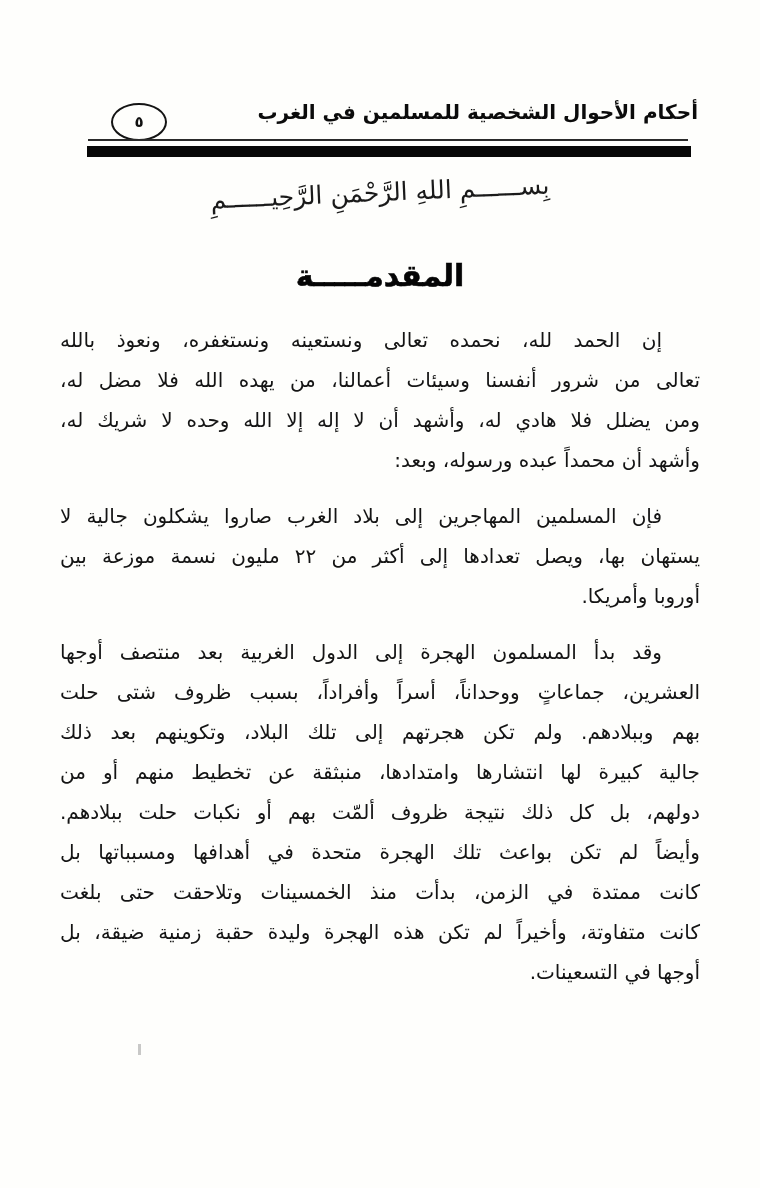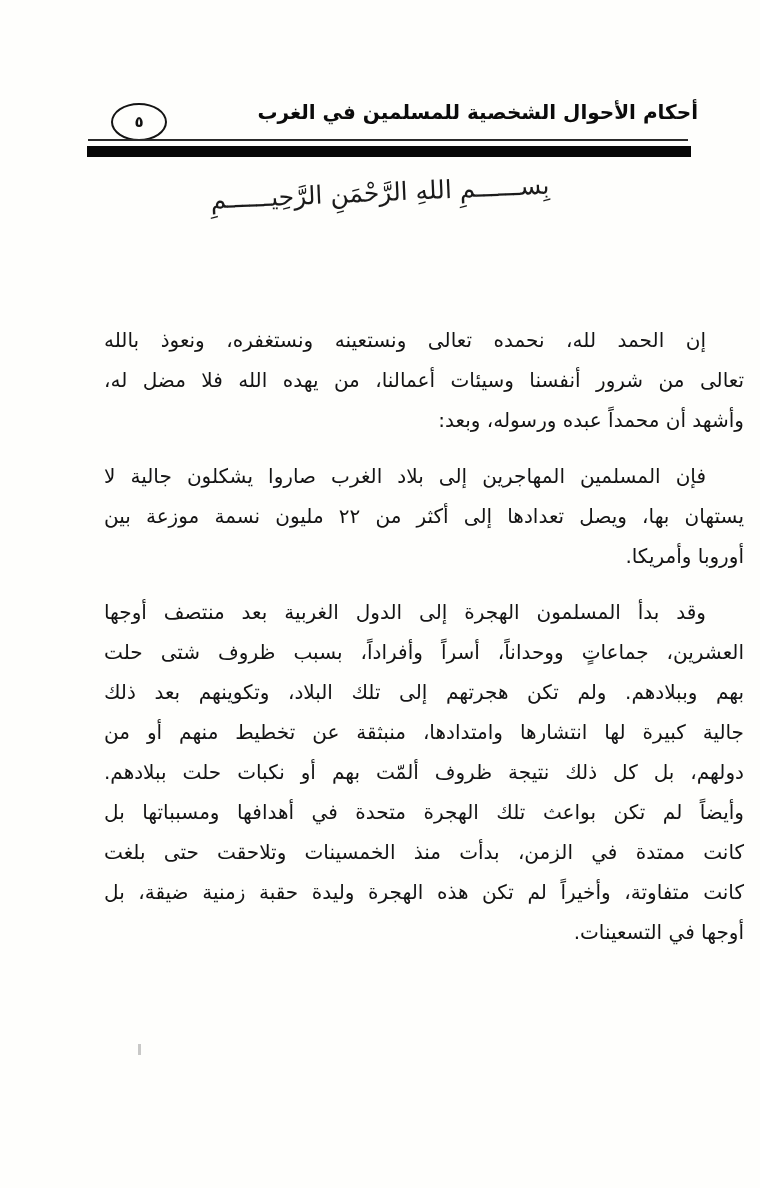--- a/index.html
+++ b/index.html
@@ -67,21 +67,20 @@
     color:#050505;
     -webkit-text-stroke:0.6px #050505;
   }
   
   .body-text{
     position:absolute;
     top:320px;left:60px;
     width:640px;
     font-size:20px;
     color:#141414;
-    margin-left:44px;
   }
   .para{
     margin:0 0 16px 0;
     padding:0;
   }
   .line{
     display:block;
     direction:rtl;
     line-height:40px;
     text-align:justify;
@@ -108,26 +107,28 @@
 
   <div class="page-num-oval">
     <span>٥</span>
   </div>
 
   <div class="rule-thin"></div>
   <div class="rule-thick"></div>
 
   <div class="basmala">بِســــــمِ اللهِ الرَّحْمَنِ الرَّحِيــــــمِ</div>
 
+  <h1 class="heading">المقدمـــــة</h1>
 
   <main class="body-text">
 
     <p class="para">
       <span class="line indent">إن الحمد لله، نحمده تعالى ونستعينه ونستغفره، ونعوذ بالله</span>
       <span class="line">تعالى من شرور أنفسنا وسيئات أعمالنا، من يهده الله فلا مضل له،</span>
+      <span class="line">ومن يضلل فلا هادي له، وأشهد أن لا إله إلا الله وحده لا شريك له،</span>
       <span class="line end">وأشهد أن محمداً عبده ورسوله، وبعد:</span>
     </p>
 
     <p class="para">
       <span class="line indent">فإن المسلمين المهاجرين إلى بلاد الغرب صاروا يشكلون جالية لا</span>
       <span class="line">يستهان بها، ويصل تعدادها إلى أكثر من ٢٢ مليون نسمة موزعة بين</span>
       <span class="line end">أوروبا وأمريكا.</span>
     </p>
 
     <p class="para">

